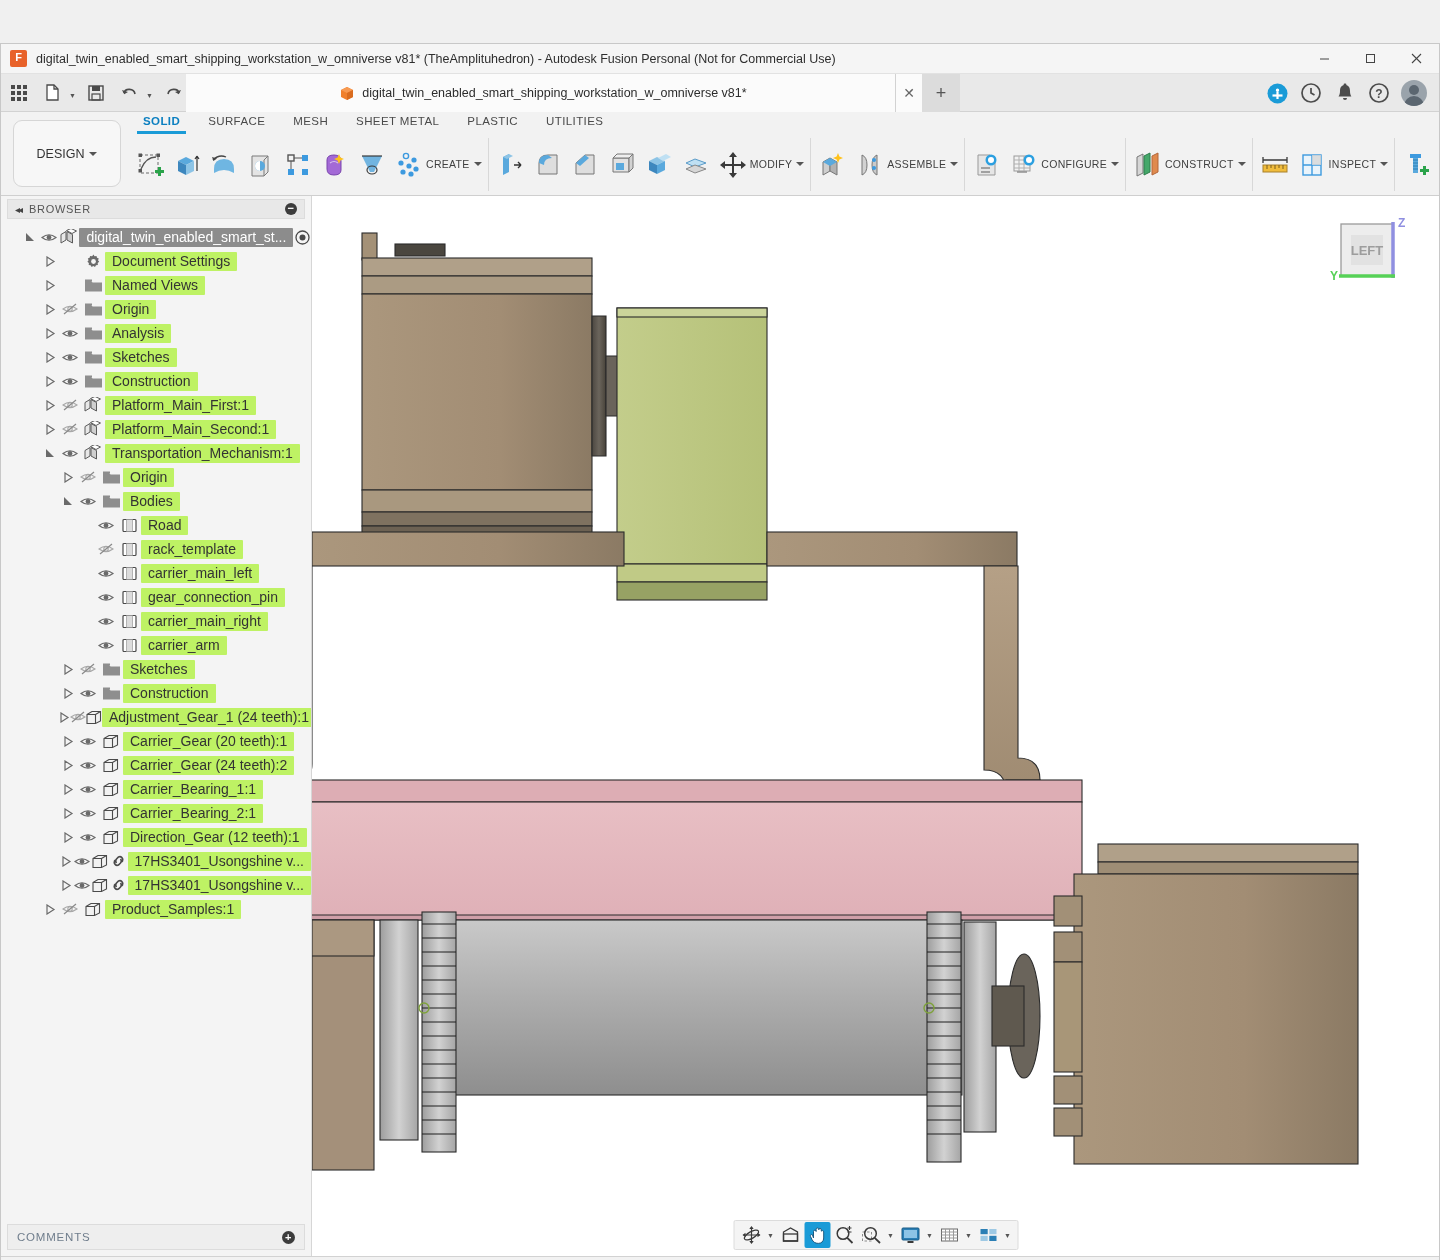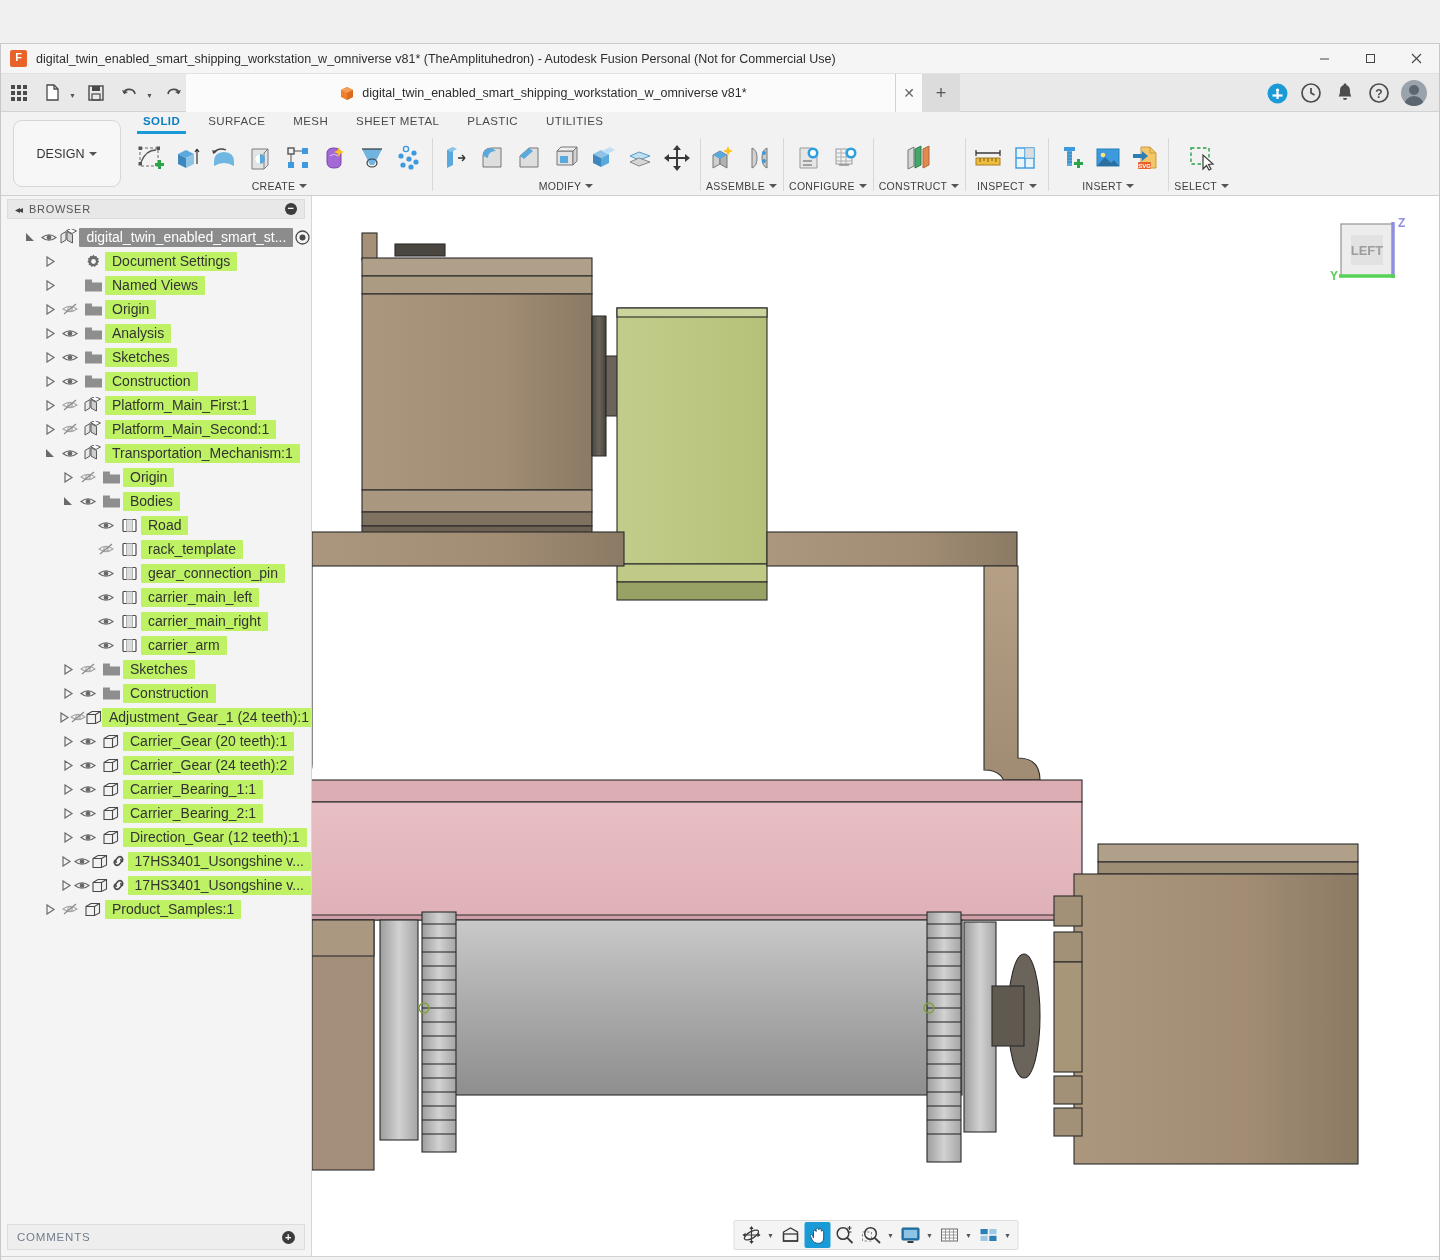--- a/index.html
+++ b/index.html
@@ -64,21 +64,21 @@
   .caret{ width:0;height:0;border-left:4px solid transparent;border-right:4px solid transparent;
           border-top:4px solid #555; }
   .ribbon-right{ flex:1 1 auto; display:flex; flex-direction:column; }
   .tabs{ height:22px; display:flex; align-items:flex-start; gap:0; padding-left:8px;}
   .rtab{ padding:0 14px 2px 14px; font-size:11.5px; color:#4a4a4a; letter-spacing:.4px;
          position:relative; height:20px; display:flex; align-items:center;}
   .rtab.active{ color:#0b7fc0; font-weight:bold; }
   .rtab.active:after{ content:""; position:absolute; left:8px; right:8px; bottom:-2px; height:3px;
                       background:#1a9bd7; }
   .panels{ flex:1 1 auto; display:flex; align-items:stretch; padding-left:6px; }
-  .panel{ display:flex; flex-direction:column; align-items:center; 
+  .panel{ display:flex; flex-direction:row; align-items:center; 
           padding:2px 6px 2px 6px; position:relative;}
   .panel + .panel:before{ content:""; position:absolute; left:0; top:4px; bottom:4px; width:1px;
                           background:#d8d8d8; }
   .panel-icons{ display:flex; align-items:center; gap:3px; flex:1 1 auto;}
   .panel-label{ font-size:10.5px; color:#3f3f3f; letter-spacing:.3px; display:flex; gap:4px;
                 align-items:center; padding-bottom:1px;}
   .ic{ width:34px; height:34px; display:flex; align-items:center; justify-content:center;
        border-radius:2px;}
 
   
@@ -869,39 +869,39 @@
                 <circle cx="8" cy="5.5" r="2.4" fill="#6a6a6a"></circle>
               </svg>
             </span>
             <span class="nodeico">
               <svg width="15" height="15" viewBox="0 0 15 15">
                 <rect x="1" y="1.5" width="13" height="12" rx="1" fill="#fff" stroke="#4a4a4a" stroke-width="1.2"></rect>
                 <path d="M4.5 1.5 v12 M10.5 1.5 v12" stroke="#8a8a8a" stroke-width="1"></path>
                 <rect x="4.5" y="1.5" width="6" height="12" fill="#dcdcdc"></rect>
               </svg>
             </span>
-            <span class="lbl">gear_connection_pin</span>
+            <span class="lbl">carrier_main_left</span>
           </div>
           <div class="row">
             <span class="pad" style="width:76px"></span>
             <span class="arrow"></span>
             <span class="eye">
               <svg width="16" height="11" viewBox="0 0 16 11">
                 <path d="M1 5.5 Q8 0 15 5.5 Q8 11 1 5.5Z" fill="none" stroke="#6a6a6a" stroke-width="1.2"></path>
                 <circle cx="8" cy="5.5" r="2.4" fill="#6a6a6a"></circle>
               </svg>
             </span>
             <span class="nodeico">
               <svg width="15" height="15" viewBox="0 0 15 15">
                 <rect x="1" y="1.5" width="13" height="12" rx="1" fill="#fff" stroke="#4a4a4a" stroke-width="1.2"></rect>
                 <path d="M4.5 1.5 v12 M10.5 1.5 v12" stroke="#8a8a8a" stroke-width="1"></path>
                 <rect x="4.5" y="1.5" width="6" height="12" fill="#dcdcdc"></rect>
               </svg>
             </span>
-            <span class="lbl">carrier_main_left</span>
+            <span class="lbl">gear_connection_pin</span>
           </div>
           <div class="row">
             <span class="pad" style="width:76px"></span>
             <span class="arrow"></span>
             <span class="eye">
               <svg width="16" height="11" viewBox="0 0 16 11">
                 <path d="M1 5.5 Q8 0 15 5.5 Q8 11 1 5.5Z" fill="none" stroke="#6a6a6a" stroke-width="1.2"></path>
                 <circle cx="8" cy="5.5" r="2.4" fill="#6a6a6a"></circle>
               </svg>
             </span>

